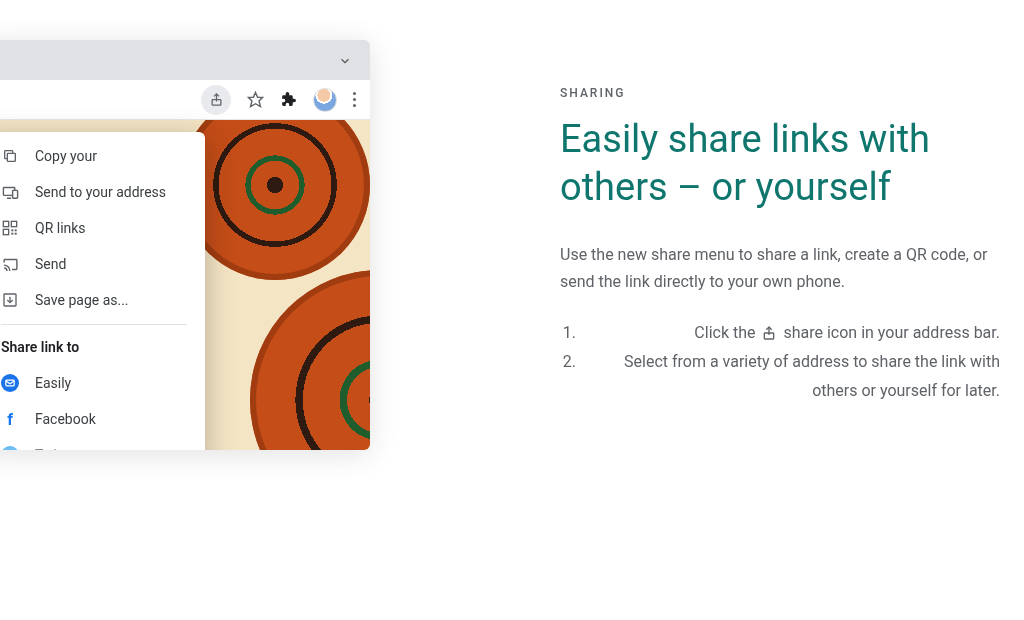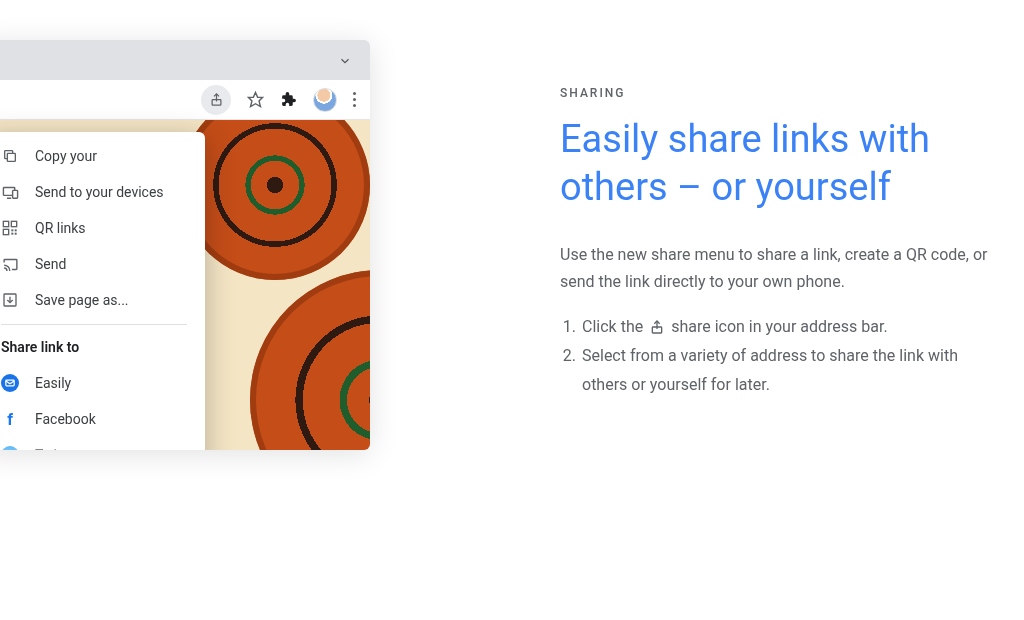--- a/index.html
+++ b/index.html
@@ -183,40 +183,40 @@
   .eyebrow {
     font-size: 12px;
     letter-spacing: 2px;
     color: #5f6368;
     font-weight: 500;
     margin-bottom: 16px;
   }
   h1.headline {
     font-size: 38px;
     font-weight: 400;
-    color: #3b82f6;
+    color: #0f766e;
     line-height: 1.25;
     margin-bottom: 30px;
     max-width: 440px;
   }
   .lede {
     font-size: 16px;
     color: #5f6368;
     line-height: 1.7;
     max-width: 440px;
-    margin-bottom: 18px;
+    margin-bottom: 24px;
   }
   ol.steps {
     font-size: 16px;
     color: #5f6368;
     line-height: 1.8;
     padding-left: 20px;
     max-width: 440px;
   }
-  ol.steps li { padding-left: 2px; }
+  ol.steps li { padding-left: 2px; text-align: right; }
   .inline-icon {
     display: inline-flex;
     vertical-align: -3px;
     color: #5f6368;
     margin: 0 2px;
   }
   svg { display: block; }
 </style>
 </head>
 <body>
@@ -275,21 +275,21 @@
           <span>Copy your</span>
         </div>
         <div class="menu-item">
           <span class="micon">
             <svg width="17" height="17" viewBox="0 0 24 24" fill="none" stroke="currentColor" stroke-width="2">
                 <rect x="2" y="5" width="16" height="11" rx="1"></rect>
                 <path d="M7 20h6"></path>
                 <rect x="15" y="9" width="7" height="11" rx="1" fill="#fff"></rect>
               </svg>
           </span>
-          <span>Send to your devices</span>
+          <span>Send to your address</span>
         </div>
         <div class="menu-item">
           <span class="micon">
             <svg width="16" height="16" viewBox="0 0 24 24" fill="currentColor">
                 <rect x="2" y="2" width="8" height="8" fill="none" stroke="currentColor" stroke-width="2"></rect>
                 <rect x="14" y="2" width="8" height="8" fill="none" stroke="currentColor" stroke-width="2"></rect>
                 <rect x="2" y="14" width="8" height="8" fill="none" stroke="currentColor" stroke-width="2"></rect>
                 <rect x="14" y="14" width="3" height="3"></rect>
                 <rect x="19" y="14" width="3" height="3"></rect>
                 <rect x="14" y="19" width="3" height="3"></rect>

